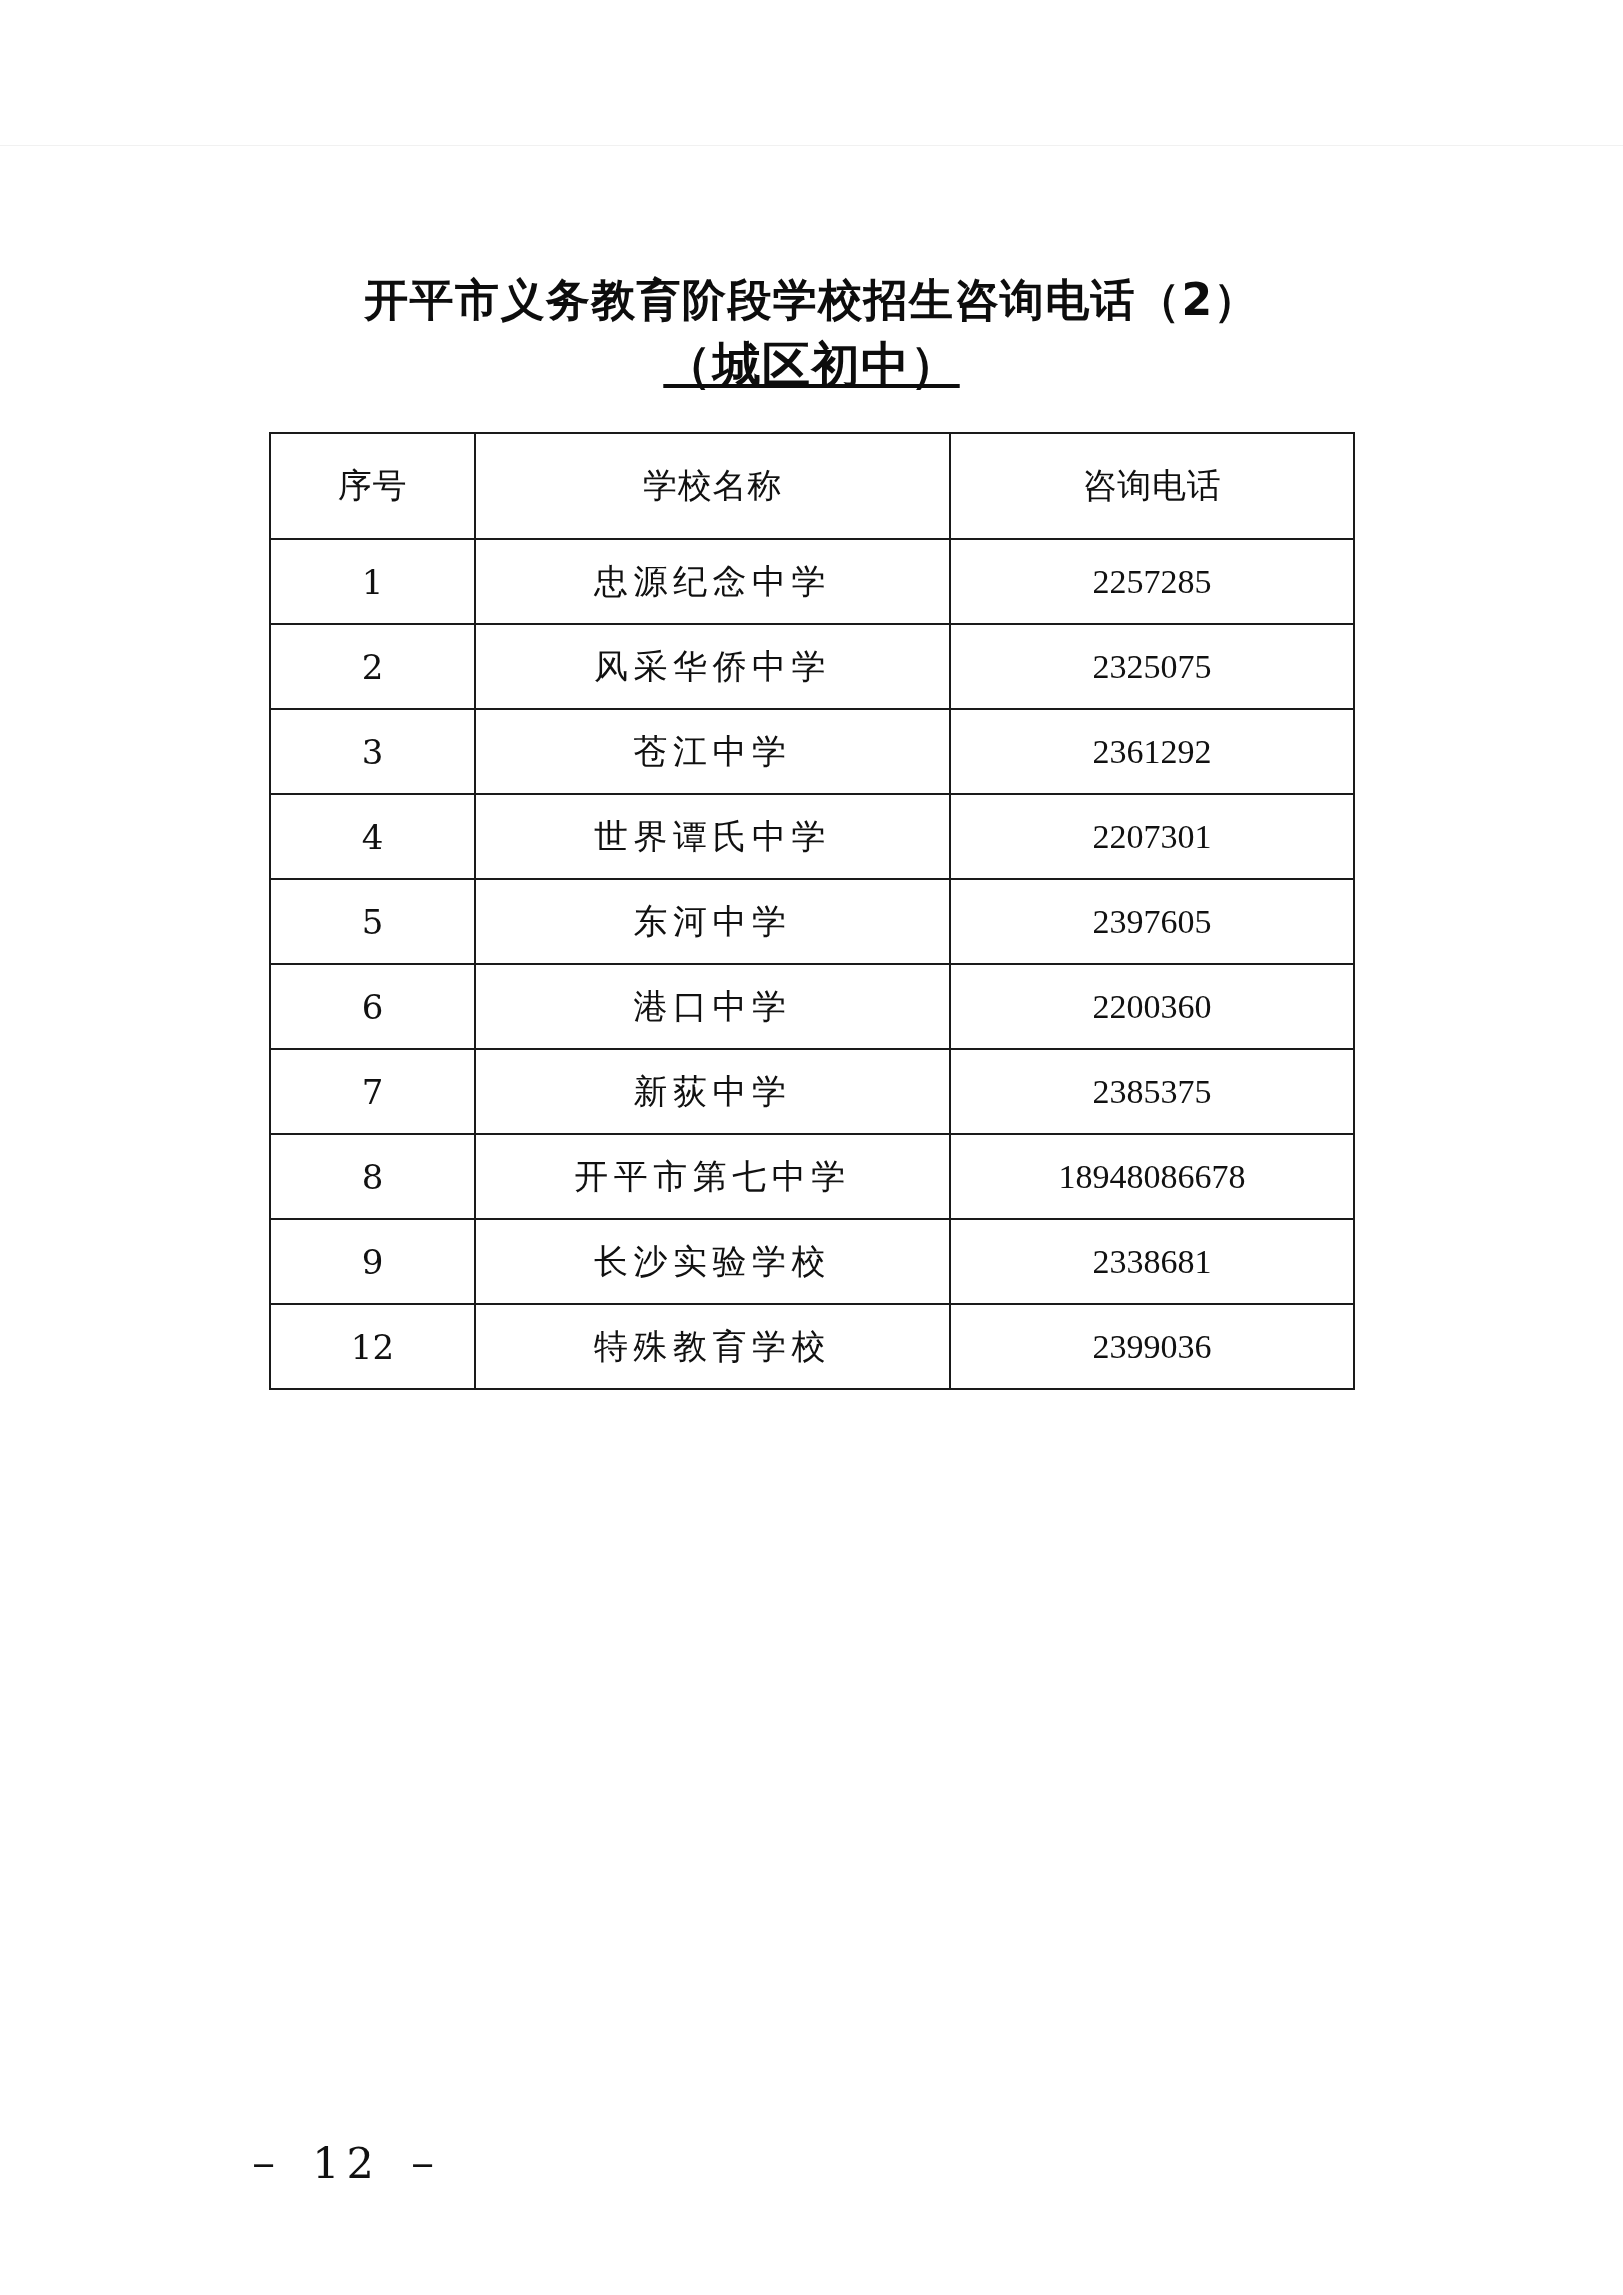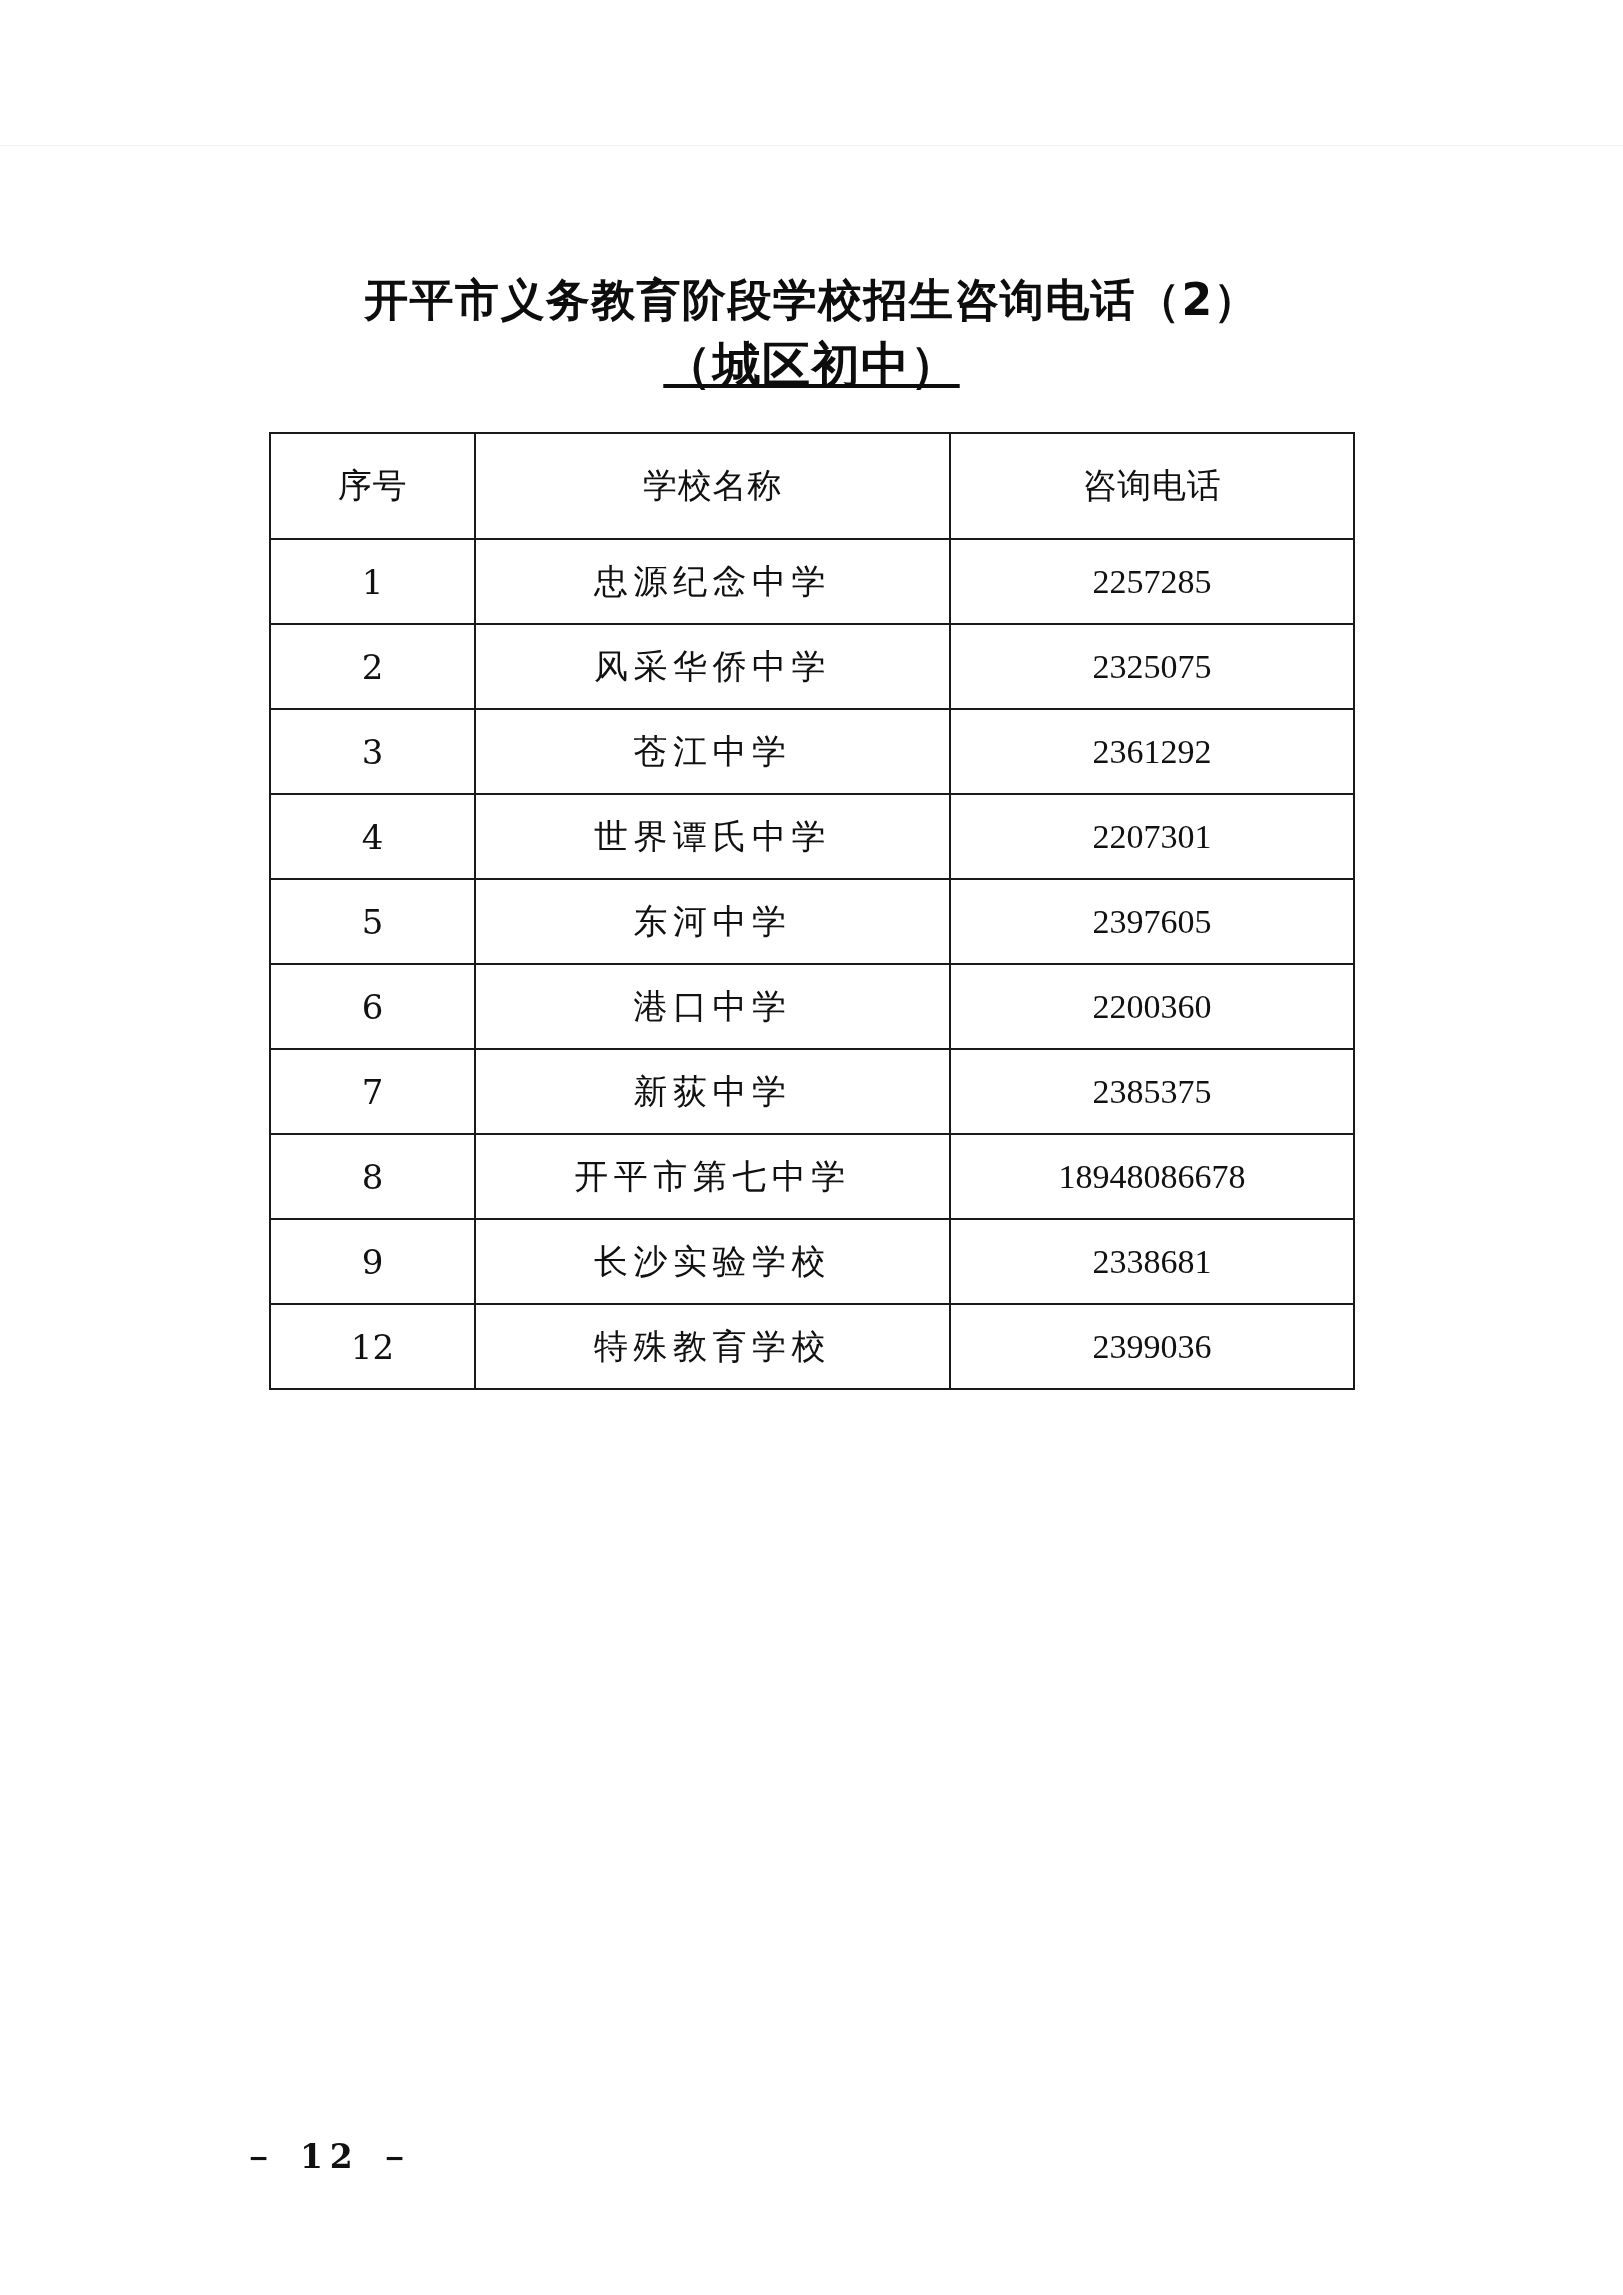--- a/index.html
+++ b/index.html
@@ -86,24 +86,23 @@
     }
     td.phone-cell {
       font-family: "Liberation Serif", "DejaVu Serif", serif;
       font-size: 35px;
     }
     .page-number {
       position: absolute;
       left: 242px;
       top: 2135px;
       font-family: "DejaVu Serif", "Liberation Serif", serif;
-      font-size: 33px;
+      font-size: 43px;
       color: #111111;
       letter-spacing: 6.8px;
-      font-weight: bold;
     }
   </style>
 </head>
 <body>
 
 <div class="scan-line"></div>
 
 <div class="title title-line1">开平市义务教育阶段学校招生咨询电话（2）</div>
 <div class="title title-line2">（城区初中）</div>
 

